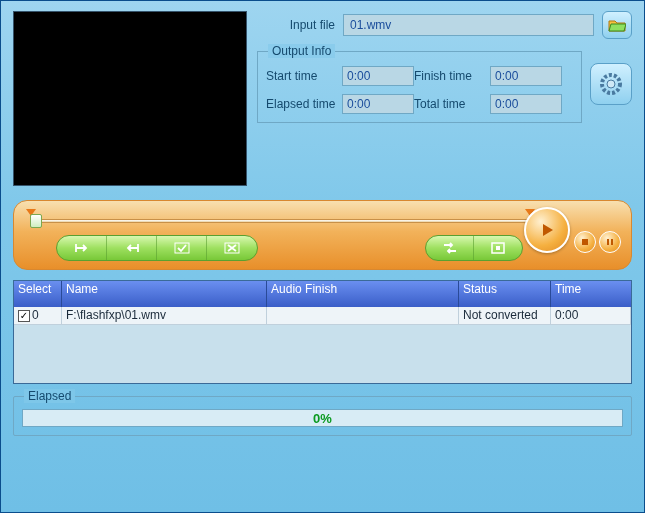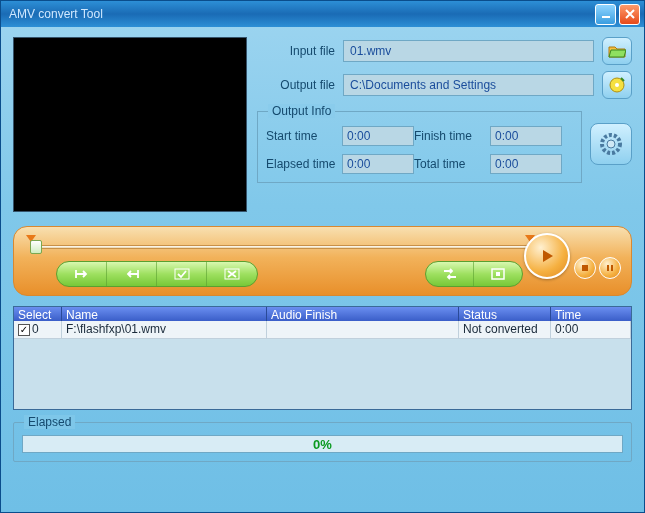--- a/index.html
+++ b/index.html
@@ -140,21 +140,21 @@
   .smallrow { display:flex; gap:3px; }
 
   .tablewrap {
     margin-top: 10px;
     border: 1px solid #3a6a98;
     background: #c8e0ec;
     height: 104px;
     display:flex; flex-direction:column;
   }
   .thead {
-    display:flex; height:14px;
+    display:flex; height:26px;
     background: linear-gradient(180deg,#6a8ff0,#3a5ec8);
     color:#fff; font-size:11px;
   }
   .th, .td { padding: 1px 4px; border-right:1px solid #2a4a98; overflow:hidden; white-space:nowrap;}
   .col-sel { width: 48px; }
   .col-name { flex: 1.5; }
   .col-audio { flex: 1.4; }
   .col-status { width: 92px; }
   .col-time { width: 80px; border-right:none;}
   .trow {
@@ -178,68 +178,40 @@
     height:18px; border:1px solid #6fa8c5; background:#d8ecf5;
     position:relative; display:flex; align-items:center; justify-content:center;
   }
   .pbar .pval { color:#0a9a20; font-weight:bold; font-size:13px; }
 
 </style>
 </head>
 <body>
 
 <div class="window">
-  <div class="titlebar">
-    <span>AMV convert Tool</span>
-    <div class="controls">
-      <div class="winbtn min">
-        <svg width="12" height="12">
-            <rect x="2" y="8" width="8" height="2" fill="#fff"></rect>
-          </svg>
-      </div>
-      <div class="winbtn close">
-        <svg width="12" height="12">
-            <path d="M2 2 L10 10 M10 2 L2 10" stroke="#fff" stroke-width="2"></path>
-          </svg>
-      </div>
-    </div>
-  </div>
 
   <div class="content">
 
     <div class="toprow">
       <div class="preview"></div>
 
       <div class="rightcol">
         <div class="filerow">
           <div class="filelabel">Input file</div>
           <div class="fileinput">
               <span>01.wmv</span>
             </div>
           <div class="sqbtn">
             <svg width="18" height="16">
                 <path d="M1 4 h6 l2 2 h8 v8 h-16 z" fill="#f5c040" stroke="#b07810"></path>
                 <path d="M3 7 h15 l-2 7 h-15 z" fill="#8fe060" stroke="#3a8a20"></path>
               </svg>
           </div>
         </div>
 
-        <div class="filerow">
-          <div class="filelabel">Output file</div>
-          <div class="fileinput">
-              <span>C:\Documents and Settings</span>
-            </div>
-          <div class="sqbtn">
-            <svg width="18" height="18">
-                <circle cx="9" cy="9" r="7" fill="#f5e040" stroke="#b09010"></circle>
-                <circle cx="9" cy="9" r="2" fill="#fff"></circle>
-                <path d="M13 2 l3 3" stroke="#3a8a20" stroke-width="2"></path>
-              </svg>
-          </div>
-        </div>
 
         <div class="gearwrap">
           <div class="outputinfo" style="flex:1">
             <div class="legend">Output Info</div>
             <div class="oirow">
               <div class="oilabel">Start time</div>
               <div class="oival">
                   <span>0:00</span>
                 </div>
               <div class="oilabel">Finish time</div>

